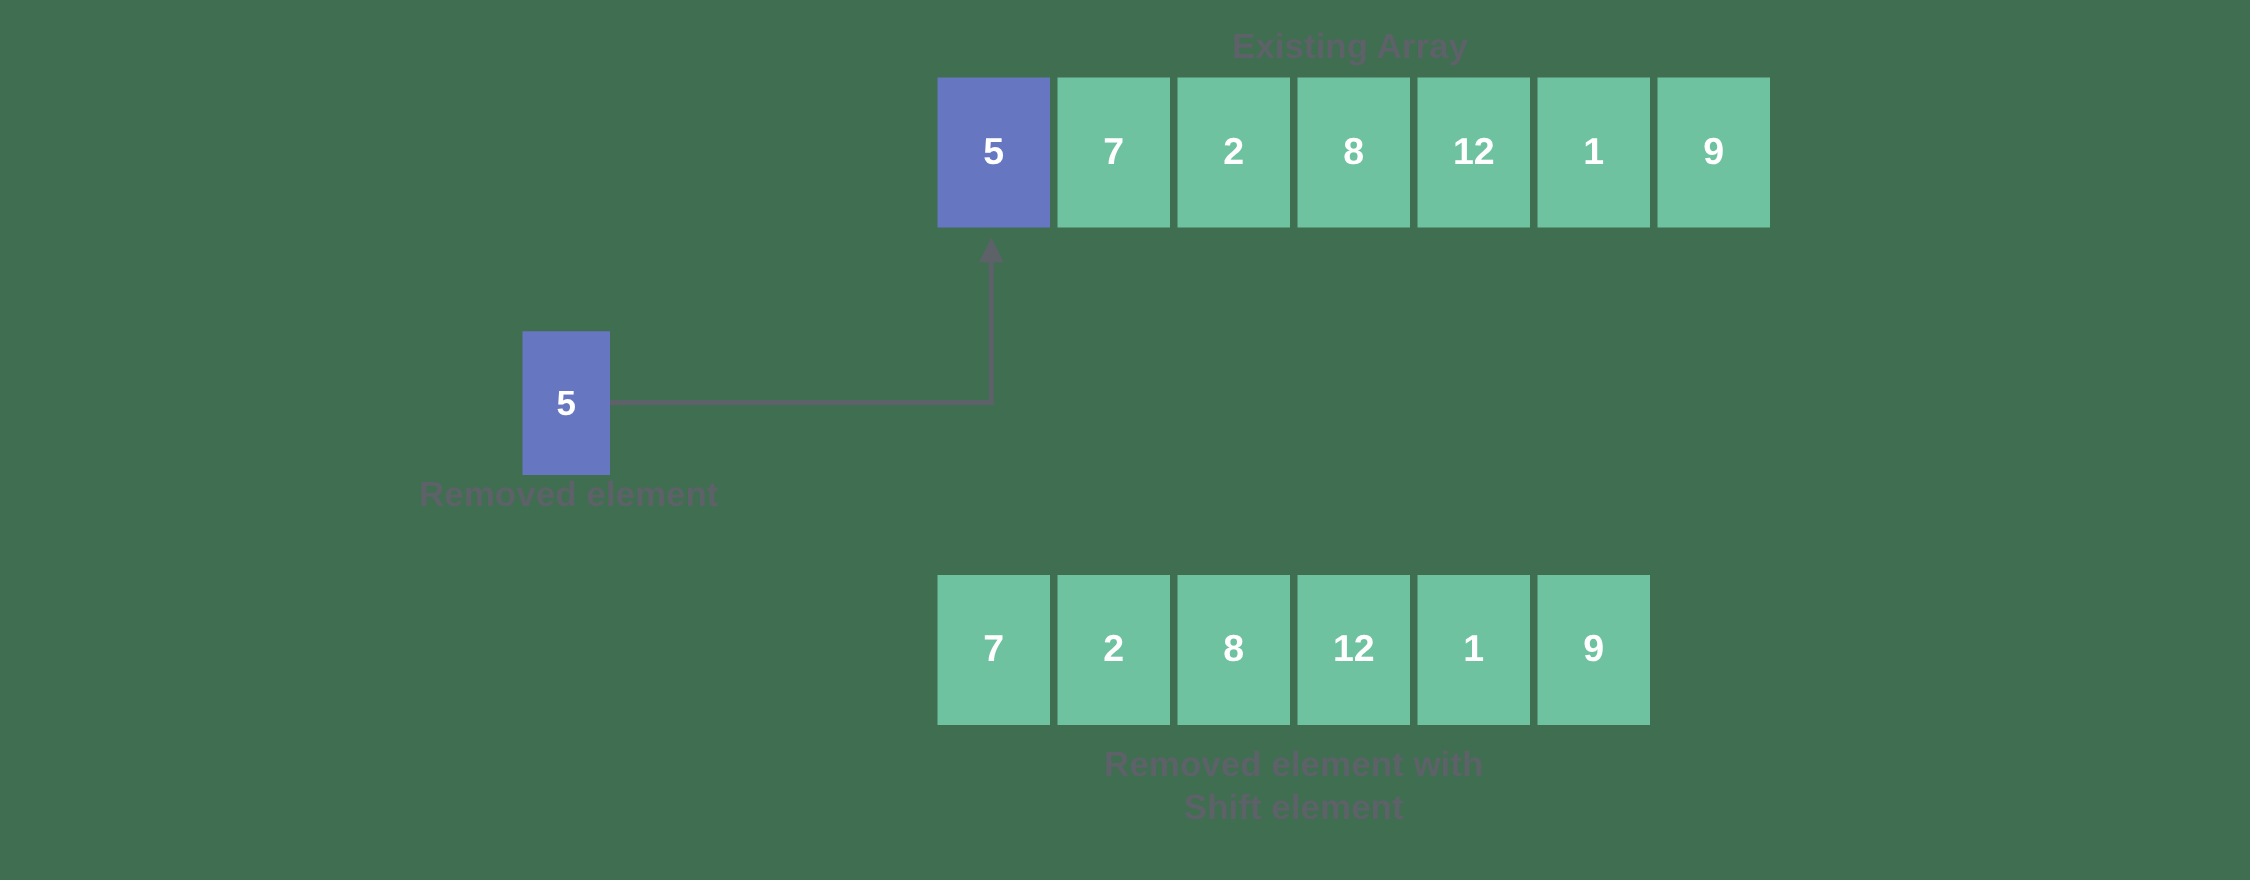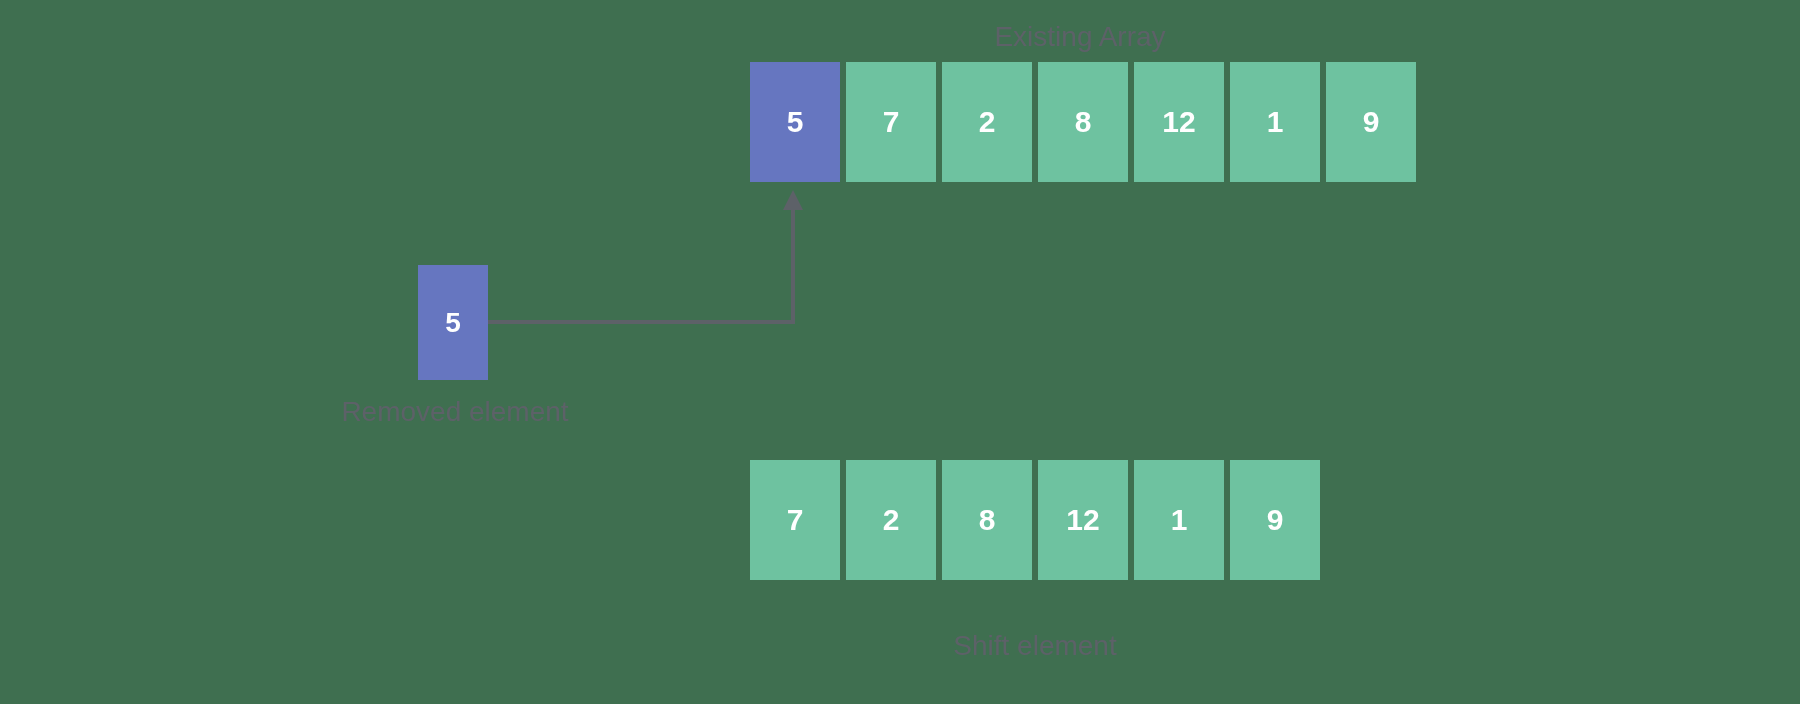--- a/index.html
+++ b/index.html
@@ -8,20 +8,21 @@
     background:#3f6f50;
     font-family:"Helvetica Neue",Arial,sans-serif;
     position:relative;
   }
   .label{
     color:#5d6168;
     font-size:28px;
     position:absolute;
     text-align:center;
     line-height:1.2;
+    font-weight:bold;
   }
   .cell{
     width:90px;height:120px;
     display:flex;align-items:center;justify-content:center;
     color:#fff;font-weight:700;font-size:30px;
     box-sizing:border-box;
   }
   .teal{background:#6ec2a0;}
   .blue{background:#6676c0;}
   .row{position:absolute;display:flex;gap:6px;}
@@ -38,32 +39,32 @@
   <div class="cell teal">7</div>
   <div class="cell teal">2</div>
   <div class="cell teal">8</div>
   <div class="cell teal">12</div>
   <div class="cell teal">1</div>
   <div class="cell teal">9</div>
 </div>
 
 <div class="single cell blue" style="left:418px;top:265px;width:70px;height:115px;font-size:28px;">5</div>
 
-<div class="label" style="left:320px;top:395px;width:270px;">Removed element</div>
+<div class="label" style="left:320px;top:379px;width:270px;">Removed element</div>
 
 <svg class="arrow" style="left:488px;top:190px;" width="320" height="140">
   <path d="M 0 132 H 305 V 18" fill="none" stroke="#5d6168" stroke-width="4"></path>
   <path d="M 305 0 L 295 20 L 315 20 Z" fill="#5d6168"></path>
 </svg>
 
 <div class="row" style="left:750px;top:460px;">
   <div class="cell teal">7</div>
   <div class="cell teal">2</div>
   <div class="cell teal">8</div>
   <div class="cell teal">12</div>
   <div class="cell teal">1</div>
   <div class="cell teal">9</div>
 </div>
 
 <div class="label" style="left:750px;top:595px;width:570px;">
-  <br>
+  <span>Removed element with</span><br>
   <span>Shift element</span>
 </div>
 
 </body></html>

